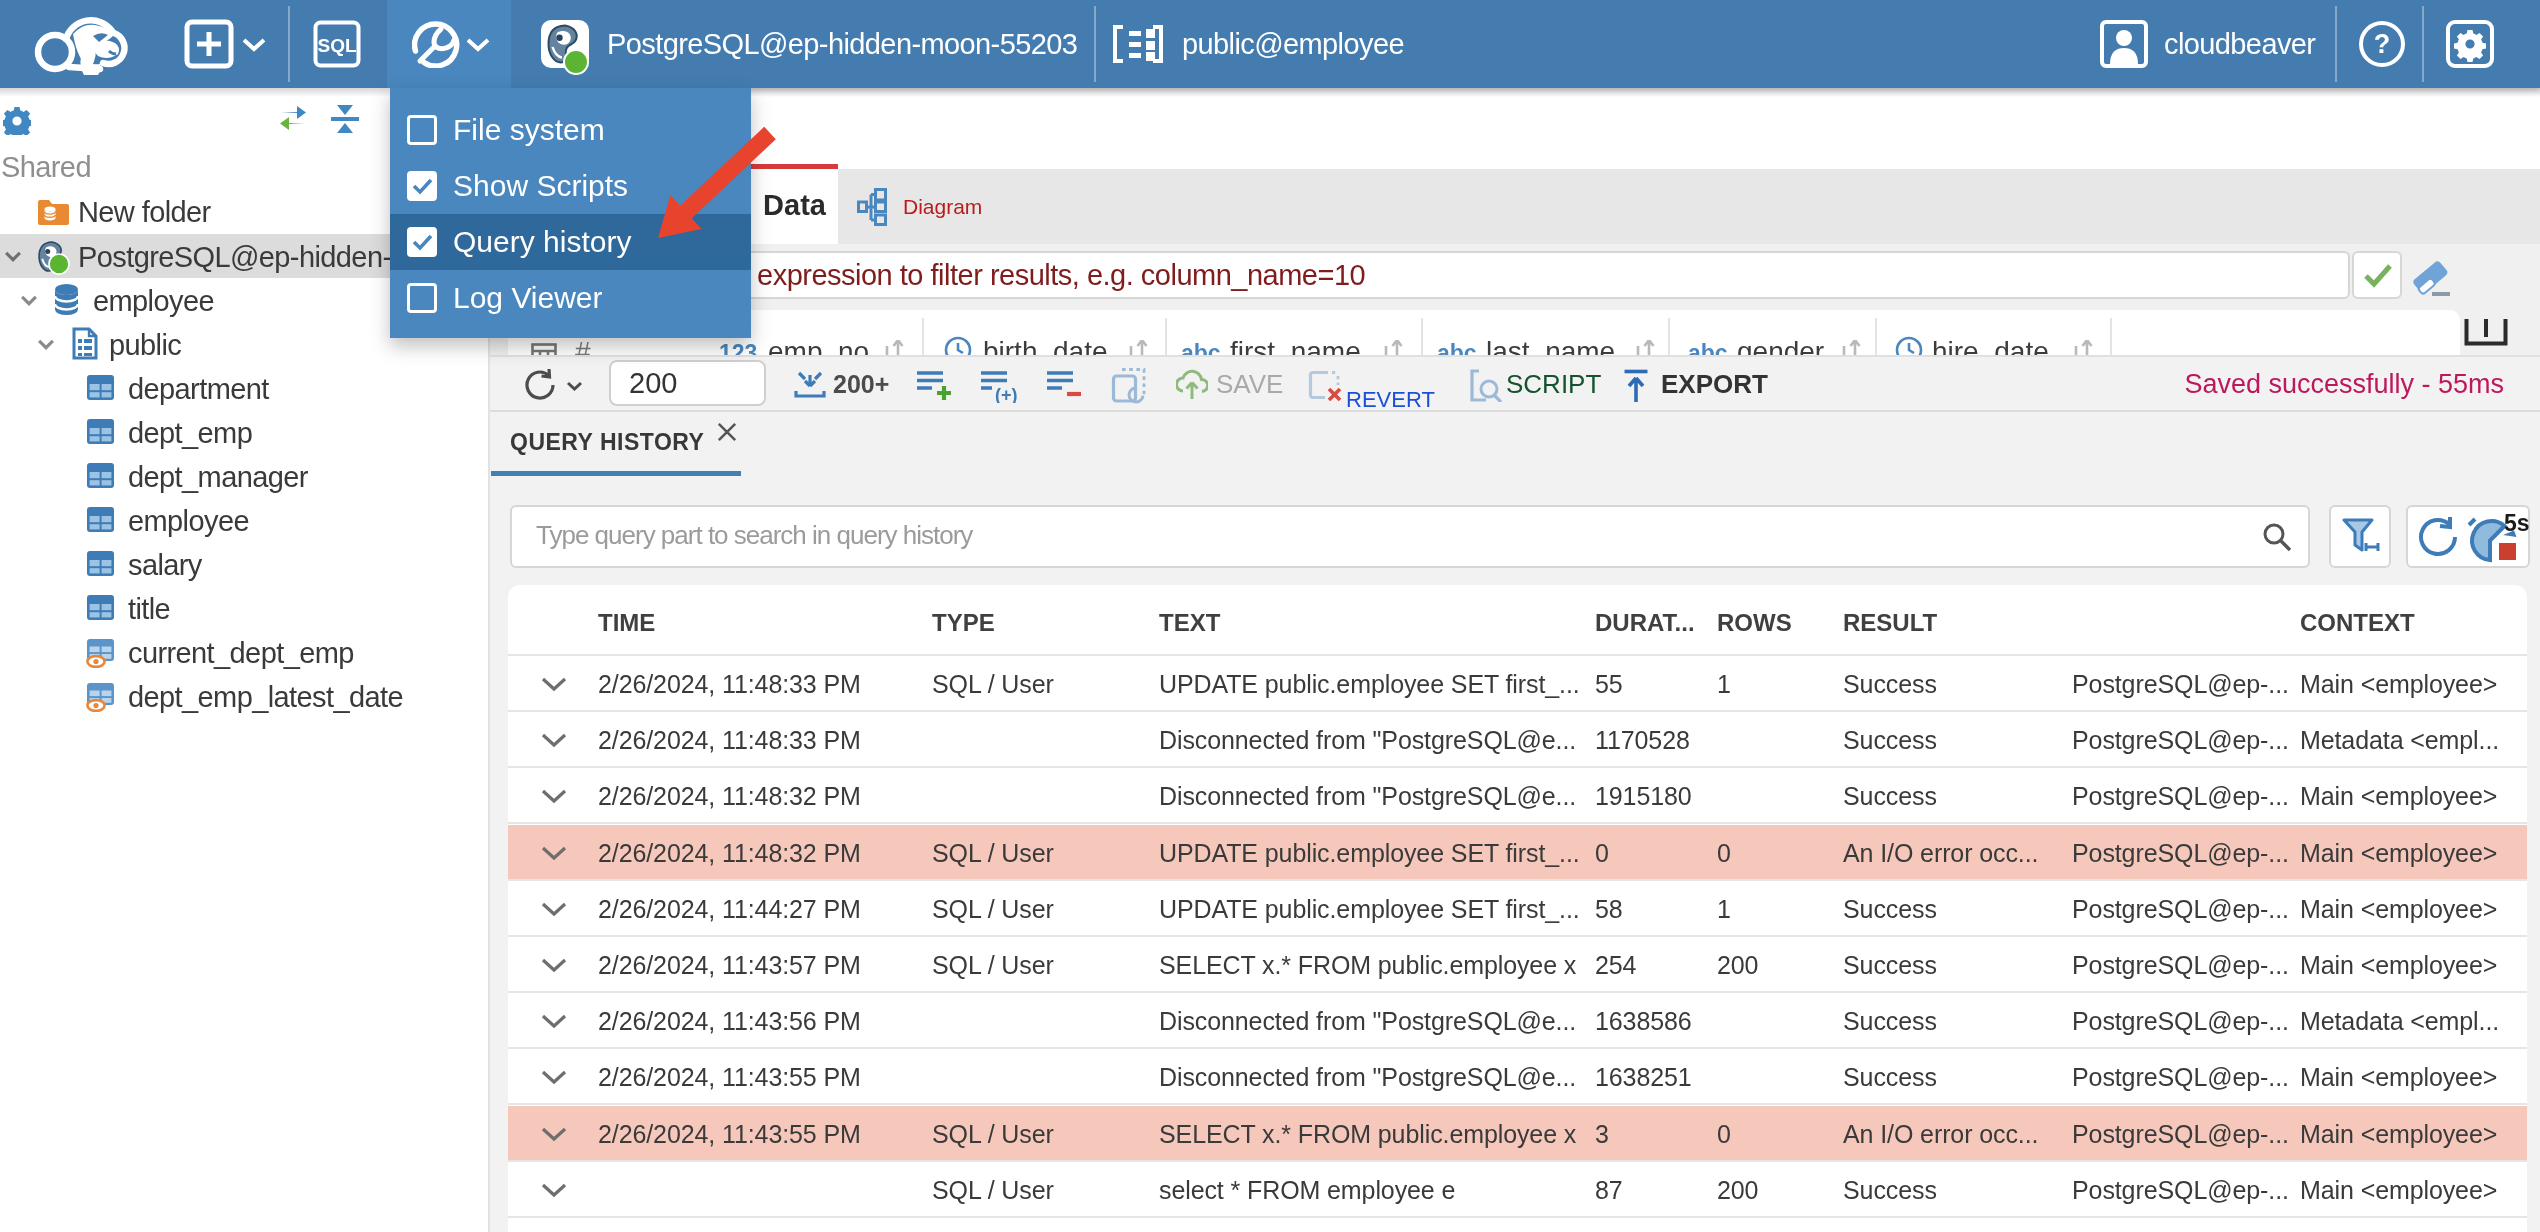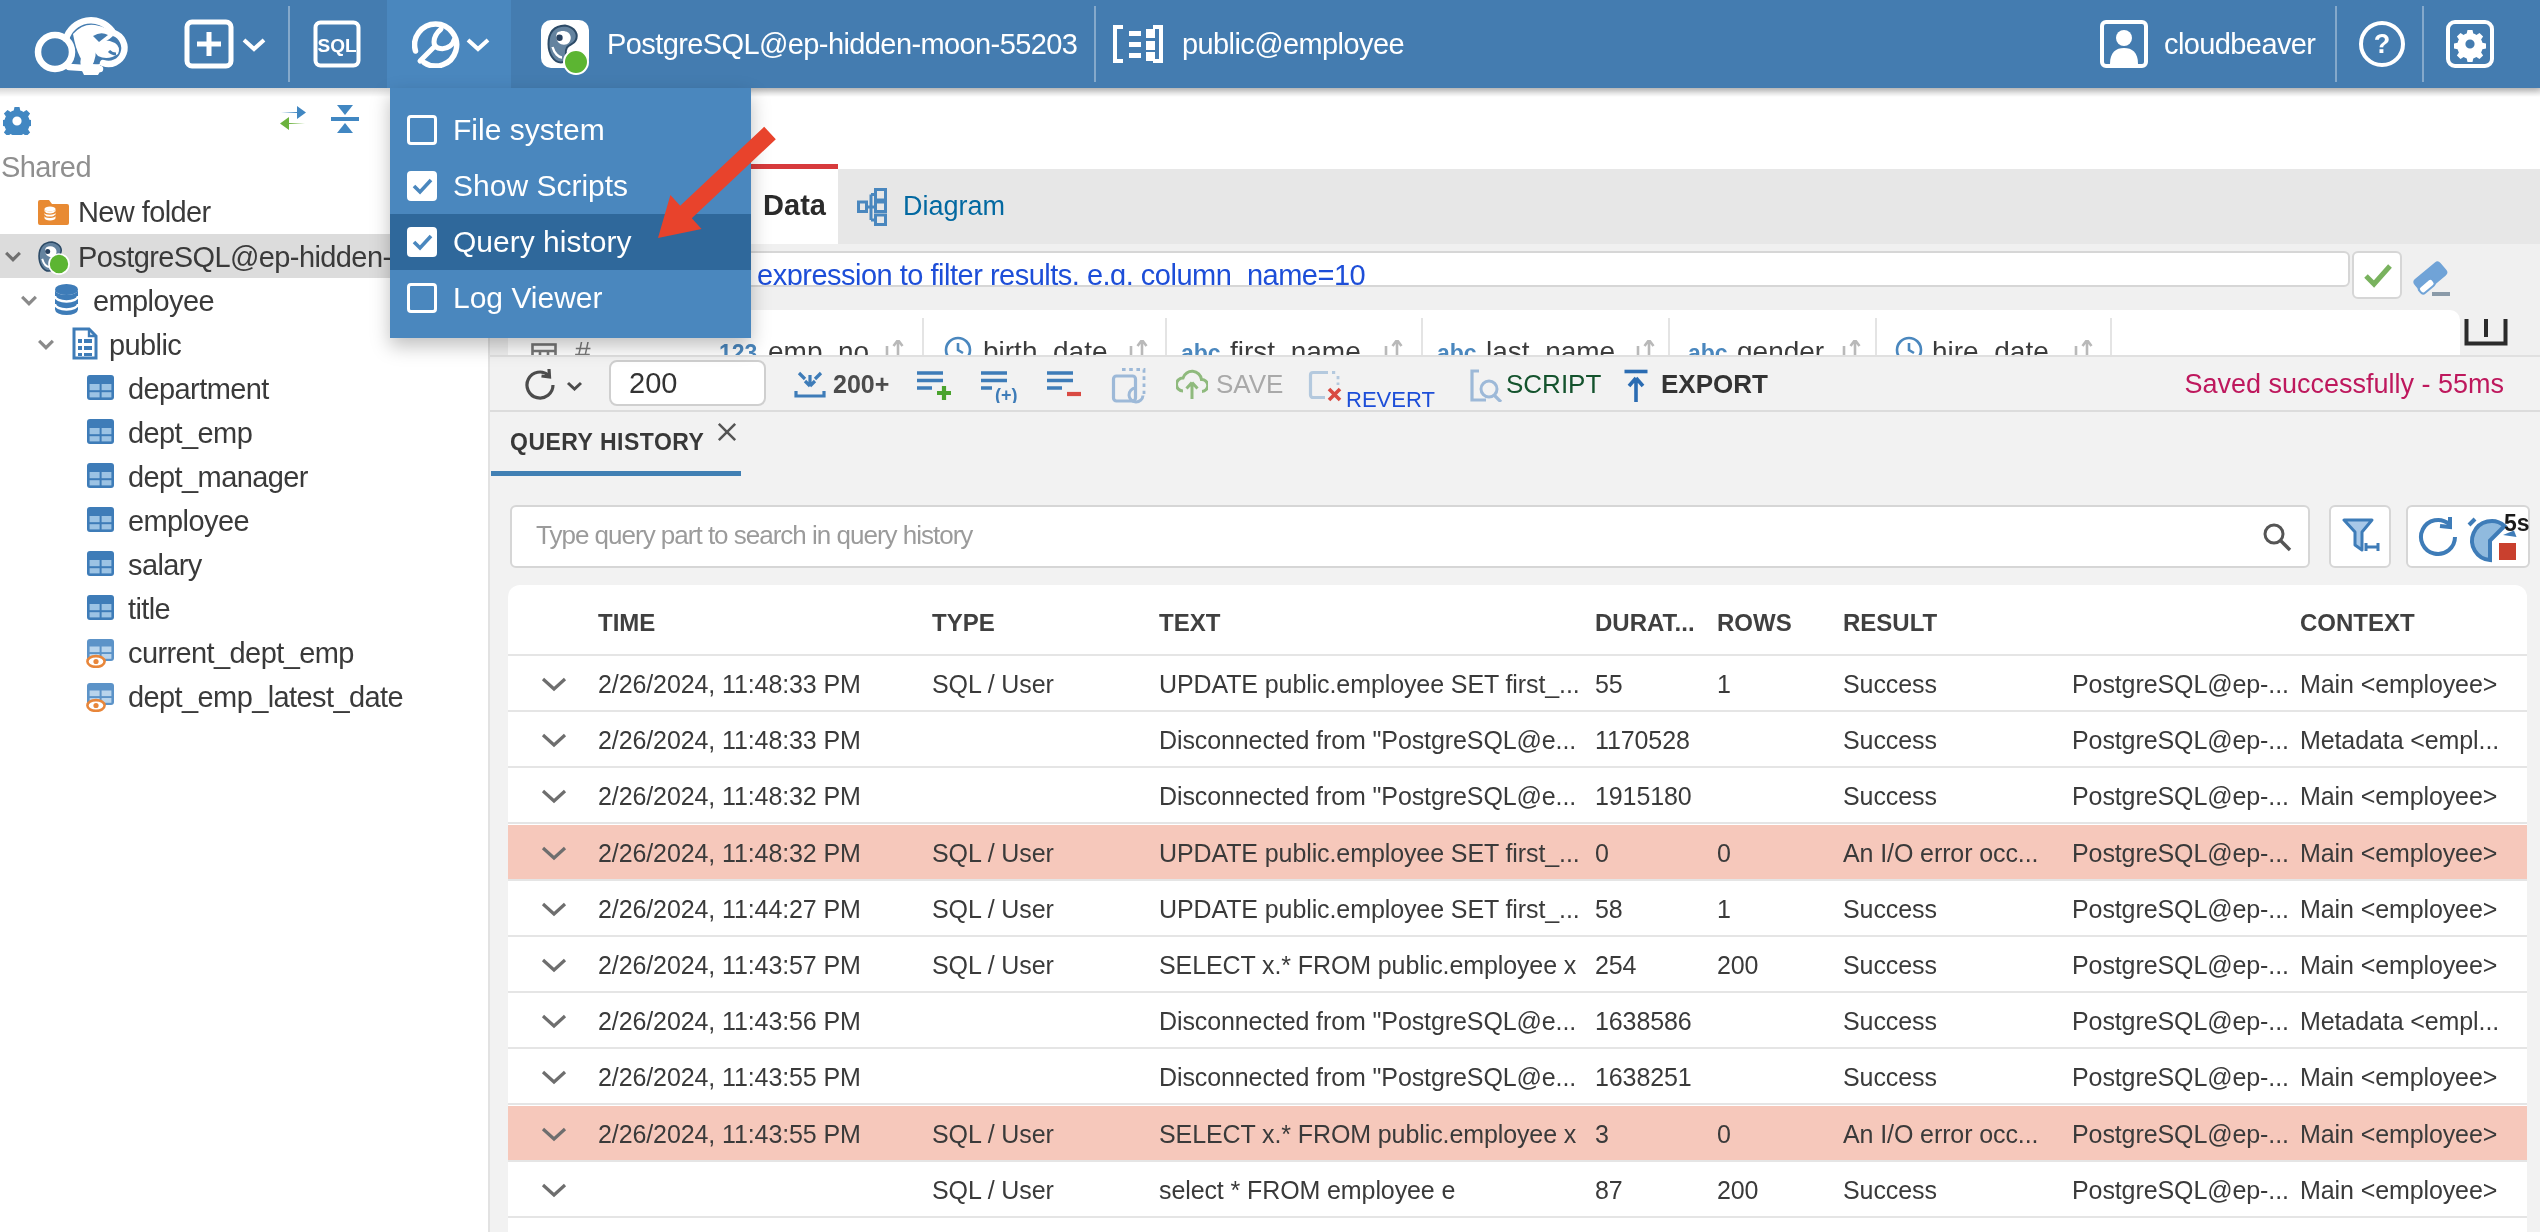--- a/index.html
+++ b/index.html
@@ -302,27 +302,27 @@
 
   <svg class="abs" style="left:367px;top:19px" width="31" height="38" viewBox="0 0 31 38">
     <g fill="none" stroke="#4a87be" stroke-width="3">
       <rect x="1.5" y="14" width="8" height="9.5"></rect>
       <rect x="18.5" y="1.5" width="10" height="10.5"></rect>
       <rect x="18.5" y="14" width="10" height="9.5"></rect>
       <rect x="18.5" y="27" width="10" height="9.5"></rect>
       <path d="M 9.5 19 H 14 M 14 6.5 H 18.5 M 14 6.5 V 32 M 14 19 H 18.5 M 14 32 H 18.5"></path>
     </g>
   </svg>
-  <div class="abs" style="left:413px;top:0;height:75px;line-height:75px;font-size:27px;color:#0369a1">Diagram</div>
+  <div class="abs" style="left:413px;top:0;height:75px;line-height:75px;font-size:21px;color:#b91c1c">Diagram</div>
 </div>
 <div id="datatab" class="abs">
   <div class="abs" style="left:0;top:0;width:87px;height:75px;line-height:73px;font-size:29px;font-weight:bold;color:#2b2b2b;text-align:center">Data</div>
 </div>
 <div id="filterbar" class="abs">
-  <div class="abs" style="left:245px;top:7px;width:1615px;height:36px;background:#fff;border:2px solid #d6d6d6;border-radius:6px;line-height:44px;font-size:29px;letter-spacing:-0.5px;color:#1d4ed8;padding-left:20px;overflow:hidden">expression to filter results, e.g. column_name=10</div>
+  <div class="abs" style="left:245px;top:7px;width:1615px;height:48px;background:#fff;border:2px solid #d6d6d6;border-radius:6px;line-height:44px;font-size:29px;letter-spacing:-0.5px;color:#7f1d1d;padding-left:20px;overflow:hidden">expression to filter results, e.g. column_name=10</div>
   <div class="abs" style="left:1862px;top:7px;width:50px;height:48px;background:#fff;border:2px solid #d6d6d6;border-radius:6px">
     <svg style="position:absolute;left:9px;top:10px" width="30" height="26" viewBox="0 0 30 26">
         <path d="M 3 13 L 11 21 L 27 3" fill="none" stroke="#79b25e" stroke-width="5"></path>
       </svg>
   </div>
   <svg class="abs" style="left:1918px;top:12px" width="46" height="42" viewBox="0 0 46 42">
     <g transform="rotate(-40 20 20)">
       <rect x="4" y="14" width="34" height="17" rx="4" fill="#70a3d7"></rect>
       <rect x="4" y="23" width="17" height="8" rx="3" fill="#fff" stroke="#70a3d7" stroke-width="2"></rect>
     </g>

